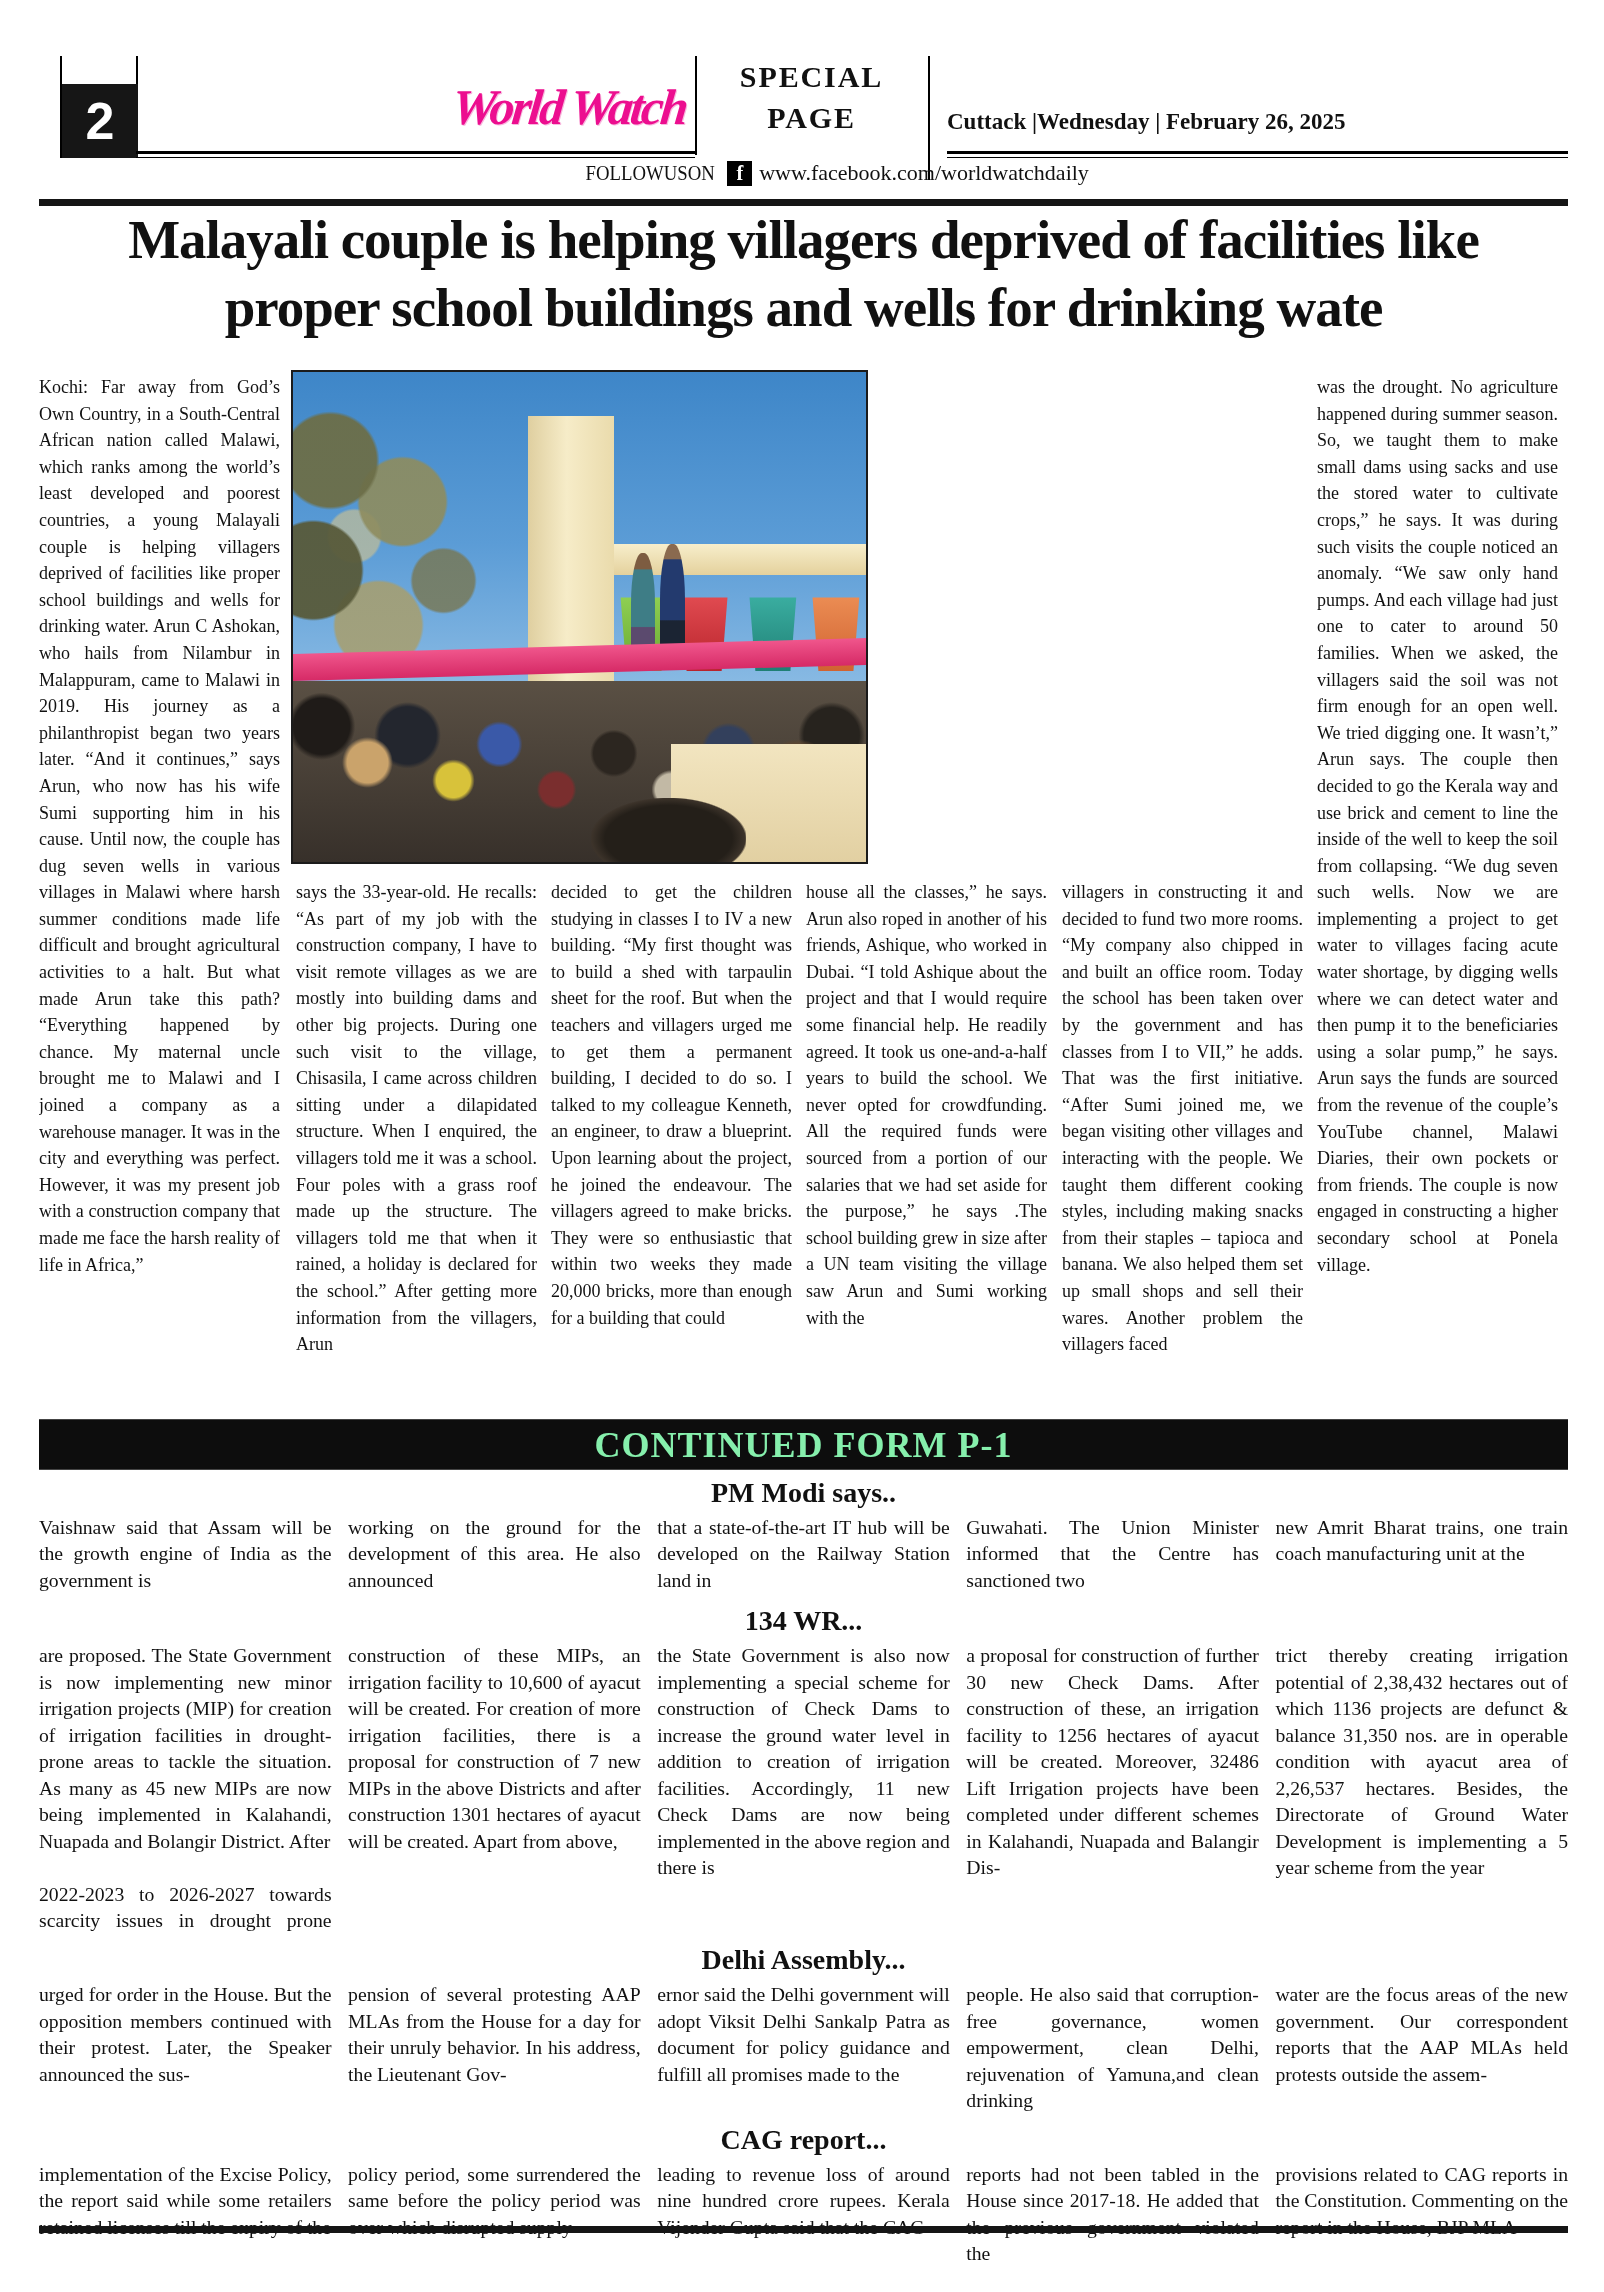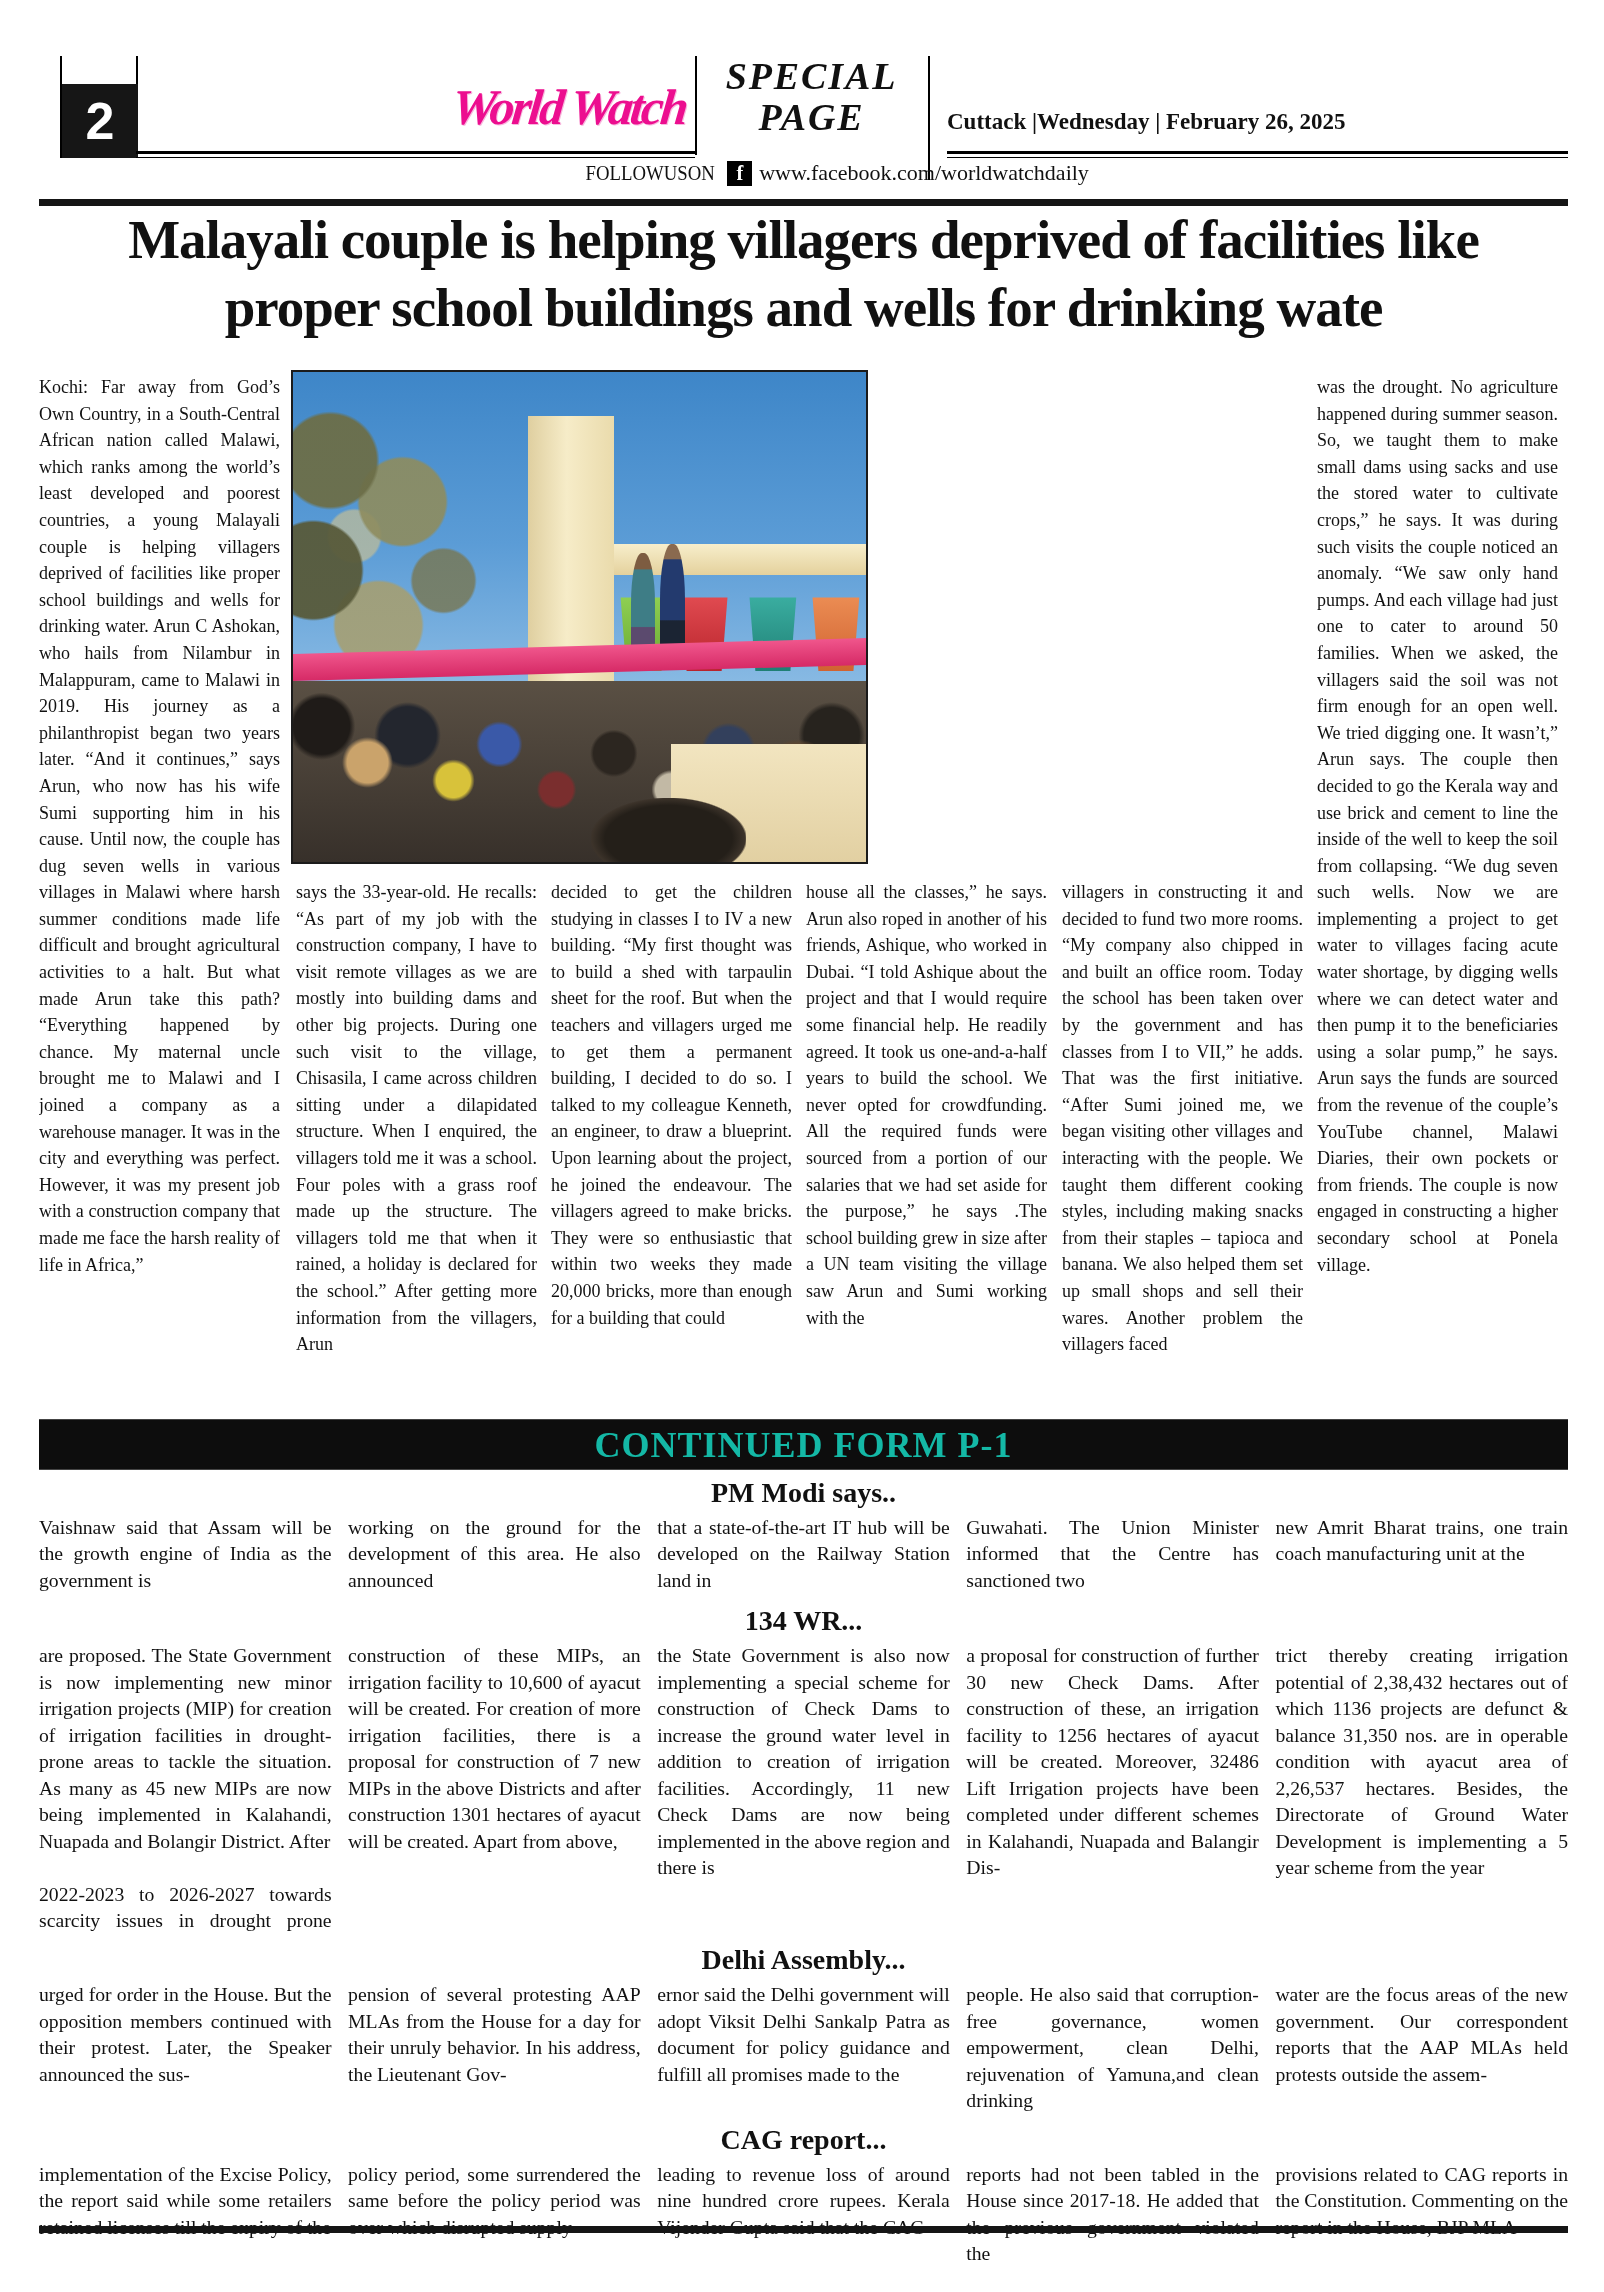--- a/index.html
+++ b/index.html
@@ -8,21 +8,21 @@
   
   .vrule{position:absolute;width:1.9px;background:#000;}
   .pagenum-box{position:absolute;left:62px;top:84px;width:76px;height:74px;background:#161616;color:#fff;
     display:flex;align-items:center;justify-content:center;font-family:"Liberation Sans",sans-serif;
     font-weight:bold;font-size:52px;}
   .logo{position:absolute;left:439px;top:68px;width:260px;text-align:center;
     font-style:italic;font-weight:bold;font-size:50px;line-height:78px;color:#ec0e8f;
     letter-spacing:-2.9px;transform:skewX(-6deg);text-shadow:1px 1px 0 #f7b9dd;white-space:nowrap;}
   .hrule{position:absolute;background:#000;}
   .special{position:absolute;left:697px;top:56px;width:229px;text-align:center;font-weight:bold;
-    font-size:38px;line-height:41px;letter-spacing:1.9px;font-style:italic;}
+    font-size:30px;line-height:41px;letter-spacing:1.9px;}
   .dateline{position:absolute;left:947px;top:109px;width:621px;font-weight:bold;font-size:23px;
     white-space:nowrap;}
   .follow{position:absolute;left:0;top:160px;width:1605px;display:flex;align-items:center;
     justify-content:center;gap:6.8px;padding-left:32px;}
   .follow-label{font-size:20.4px;letter-spacing:0px;transform:scaleX(.92);}
   .fb-icon{width:25px;height:25px;background:#000;color:#fff;display:inline-flex;align-items:center;
     justify-content:center;font-weight:bold;font-size:20.4px;font-family:"Liberation Serif",serif;}
   .follow-url{font-size:22px;}
 
   
@@ -79,21 +79,21 @@
     radial-gradient(circle at 76% 38%, #33405c 0 5%, transparent 6%),
     radial-gradient(circle at 88% 52%, #5c4630 0 6%, transparent 7%),
     radial-gradient(circle at 94% 30%, #27231e 0 5%, transparent 6%),
     linear-gradient(180deg,#5a5044,#37302a);}
   .ph-wall{right:0;bottom:0;width:34%;height:24%;background:linear-gradient(180deg,#f2e5c0,#e2d0a2);}
   .ph-well{left:52%;bottom:-2%;width:27%;height:15%;
     background:radial-gradient(ellipse at 50% 55%, #241f19 0 58%, #3c332a 70%, transparent 72%);}
 
   
   .lower{position:absolute;left:39px;top:1419px;width:1529px;}
-  .banner{height:51px;background:#0d0d0d;color:#14b8a6;display:flex;align-items:center;justify-content:center;
+  .banner{height:51px;background:#0d0d0d;color:#86efac;display:flex;align-items:center;justify-content:center;
     font-weight:bold;font-size:36px;letter-spacing:1px;border-top:1.9px solid #444;border-bottom:1.9px solid #444;
     box-sizing:border-box;}
   .subhead{text-align:center;font-weight:bold;font-size:28px;margin:6.8px 0 4.9px 0;}
   .sgrid{display:grid;grid-template-columns:repeat(5,1fr);column-gap:16.5px;font-size:19.7px;
     line-height:26.5px;text-align:justify;overflow:hidden;}
   .g-pm{height:85px;}
   .g-wr{height:295px;}
   .g-da{height:136px;}
   .g-cag{height:113px;}
 

